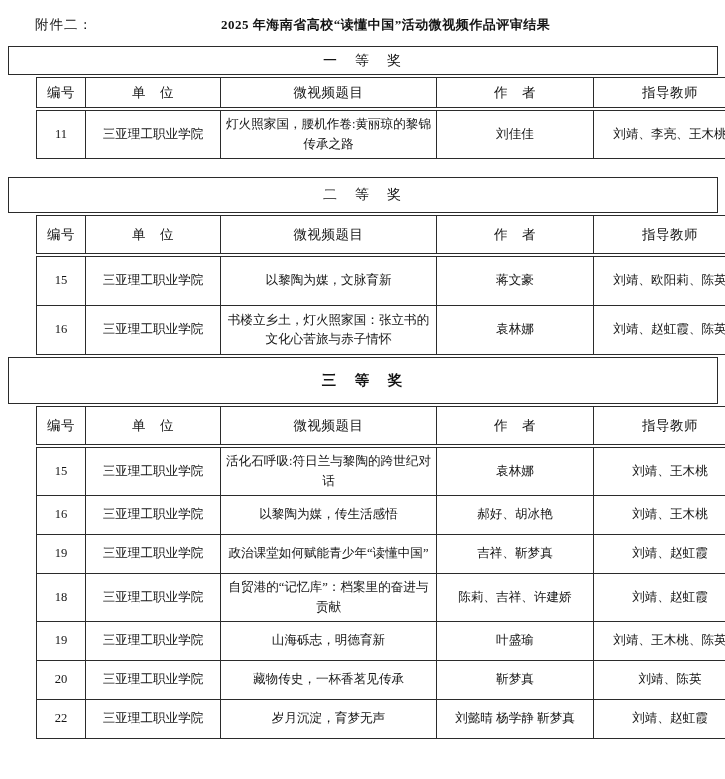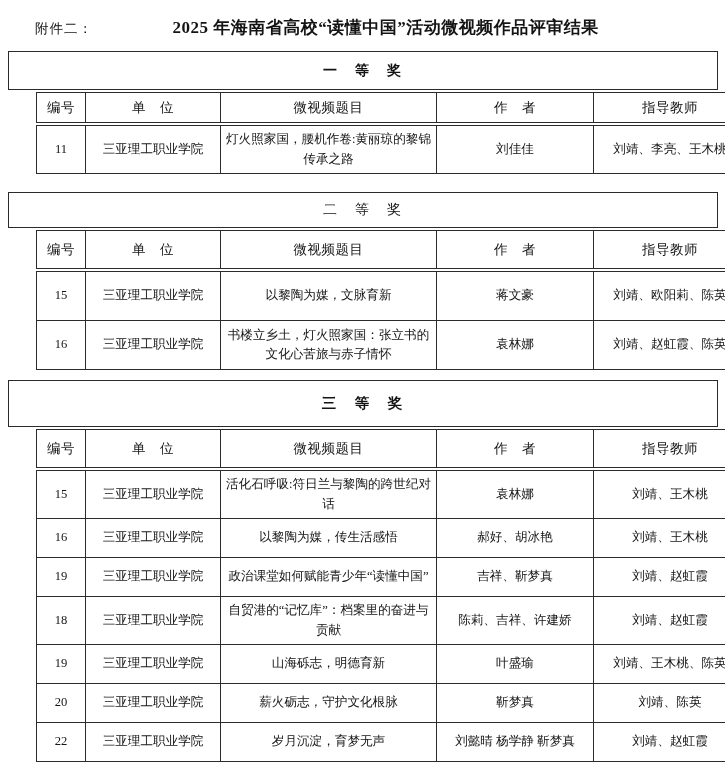--- a/index.html
+++ b/index.html
@@ -10,34 +10,34 @@
     color: #141414;
     overflow: hidden;
   }
   .page { padding: 12px 7px 16px 8px; }
 
   
   .heading { display: flex; align-items: baseline; padding: 4px 0 12px 27px; }
   .attach { font-size: 13.5px; letter-spacing: 1px; white-space: nowrap; }
   .doc-title {
     flex: 1; text-align: center;
-    font-size: 17px; font-weight: bold; letter-spacing: 0.5px;
+    font-size: 13px; font-weight: bold; letter-spacing: 0.5px;
     padding-right: 40px;
   }
 
   
   .tablewrap { width: 710px; }
   .award-band {
     border: 1.6px solid #2b2b2b;
     display: flex; align-items: center; justify-content: center;
     font-size: 14px; letter-spacing: 2px; background: #fff;
   }
-  .sec1 .award-band { height: 39px; font-weight: bold; }
+  .sec1 .award-band { height: 29px; }
   .sec2 .award-band { height: 36px; margin-top: 18px; }
-  .sec3 .award-band { height: 47px; margin-top: 10px; font-weight: bold; font-size: 14.5px; }
+  .sec3 .award-band { height: 47px; margin-top: 2px; font-weight: bold; font-size: 14.5px; }
 
   table.grid {
     border-collapse: collapse; table-layout: fixed;
     width: 710px; margin-top: 2px;
     border: 1.6px solid #2b2b2b;
     margin-left: 28px;
   }
   .grid th, .grid td {
     border: 1px solid #2b2b2b;
     text-align: center; vertical-align: middle;
@@ -216,21 +216,21 @@
         <tr>
           <td>19</td>
           <td>三亚理工职业学院</td>
           <td>山海砾志，明德育新</td>
           <td>叶盛瑜</td>
           <td>刘靖、王木桃、陈英</td>
         </tr>
         <tr>
           <td>20</td>
           <td>三亚理工职业学院</td>
-          <td>薪火砺志，守护文化根脉</td>
+          <td>藏物传史，一杯香茗见传承</td>
           <td>靳梦真</td>
           <td>刘靖、陈英</td>
         </tr>
         <tr>
           <td>22</td>
           <td>三亚理工职业学院</td>
           <td>岁月沉淀，育梦无声</td>
           <td>刘懿晴 杨学静 靳梦真</td>
           <td>刘靖、赵虹霞</td>
         </tr>

